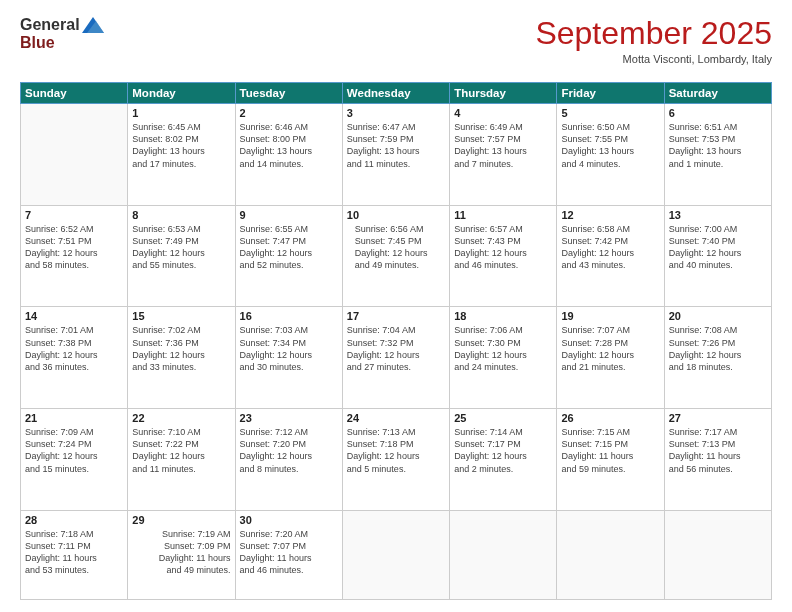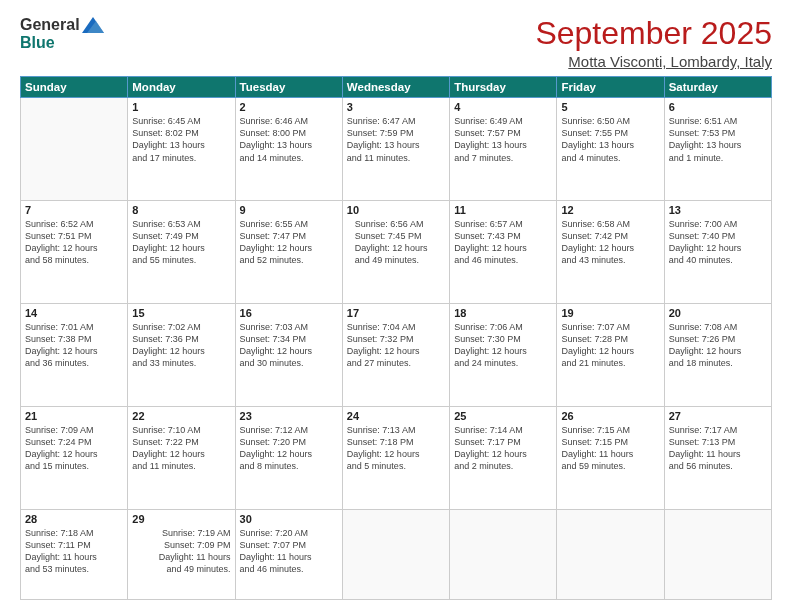--- a/index.html
+++ b/index.html
@@ -14,55 +14,54 @@
       width: 792px;
       height: 612px;
       padding: 16px 20px 12px 20px;
       display: flex;
       flex-direction: column;
     }
     .header {
       display: flex;
       align-items: flex-start;
       justify-content: space-between;
-      margin-bottom: 6px;
+      margin-bottom: 17px;
     }
     .logo {
       display: flex;
       flex-direction: column;
       align-items: flex-start;
     }
     .logo-text {
       display: flex;
       align-items: center;
       font-size: 18px;
       font-weight: bold;
       color: #333;
     }
     .logo-general { color: #333; font-size: 16px; font-weight: bold; }
-    .logo-blue { color: #0f766e; font-size: 16px; font-weight: bold; }
+    .logo-blue { color: #7f1d1d; font-size: 16px; font-weight: bold; }
     .logo-icon {
       width: 22px;
       height: 16px;
       margin-left: 2px;
     }
     .title-block {
       text-align: right;
     }
     .month-title {
       font-size: 32px;
       font-weight: normal;
       color: #b91c1c;
       line-height: 1.1;
     }
     .location {
-      font-size: 15px;
+      font-size: 11px;
       color: #444;
       margin-top: 2px;
-      text-decoration: underline;
     }
     .calendar {
       flex: 1;
       border: 1px solid #ccc;
       border-collapse: collapse;
       width: 100%;
       table-layout: fixed;
     }
     .calendar th {
       background-color: #0f766e;

